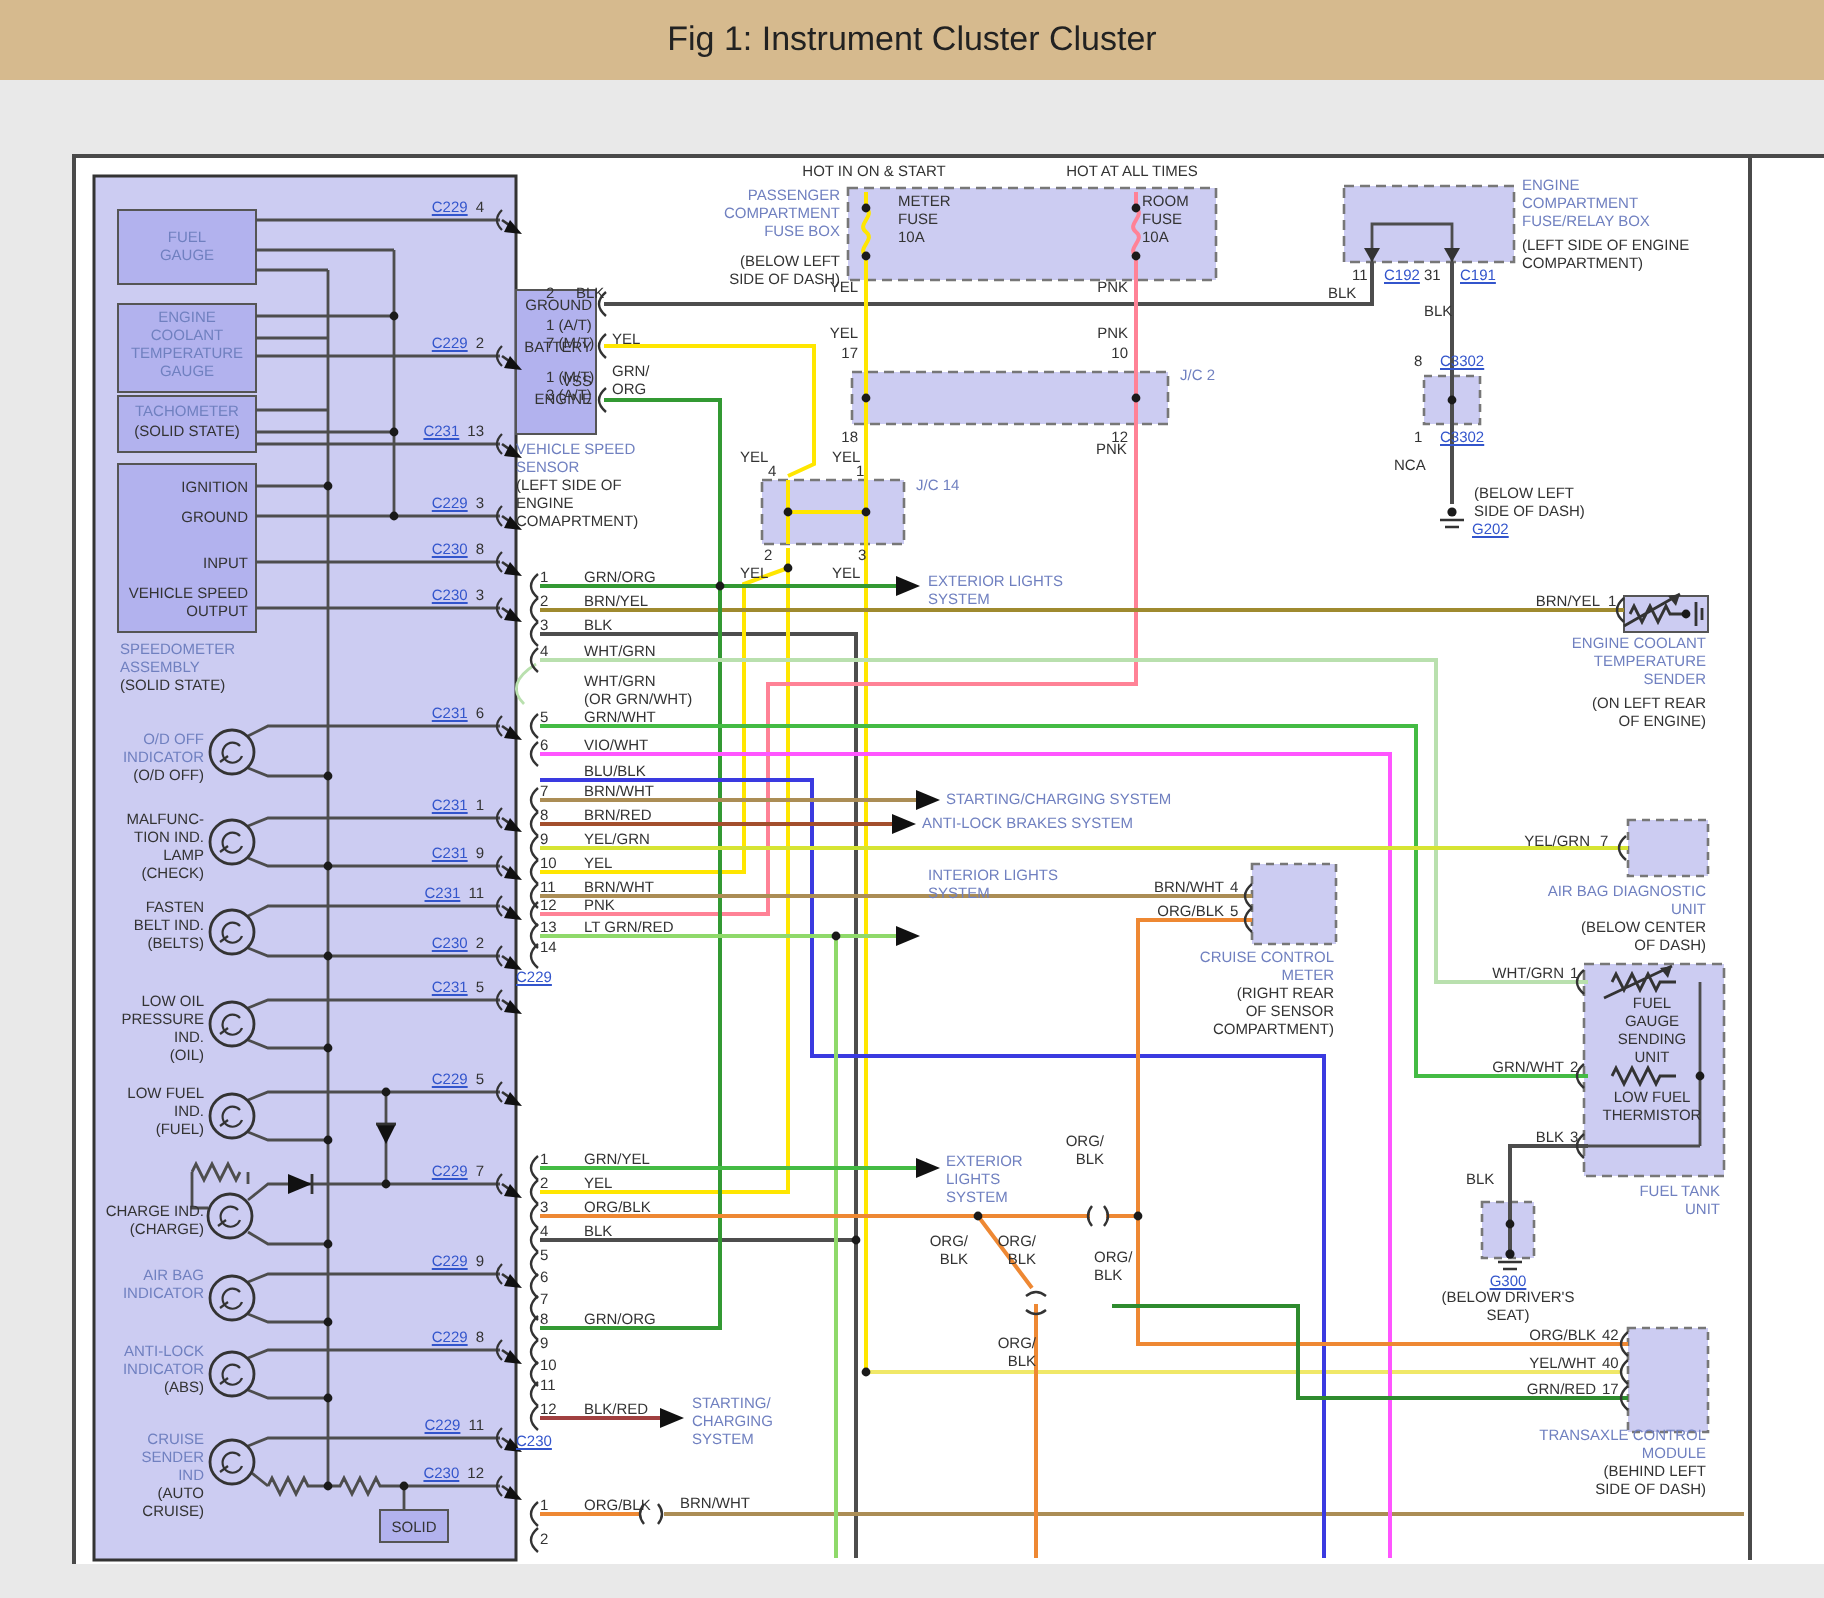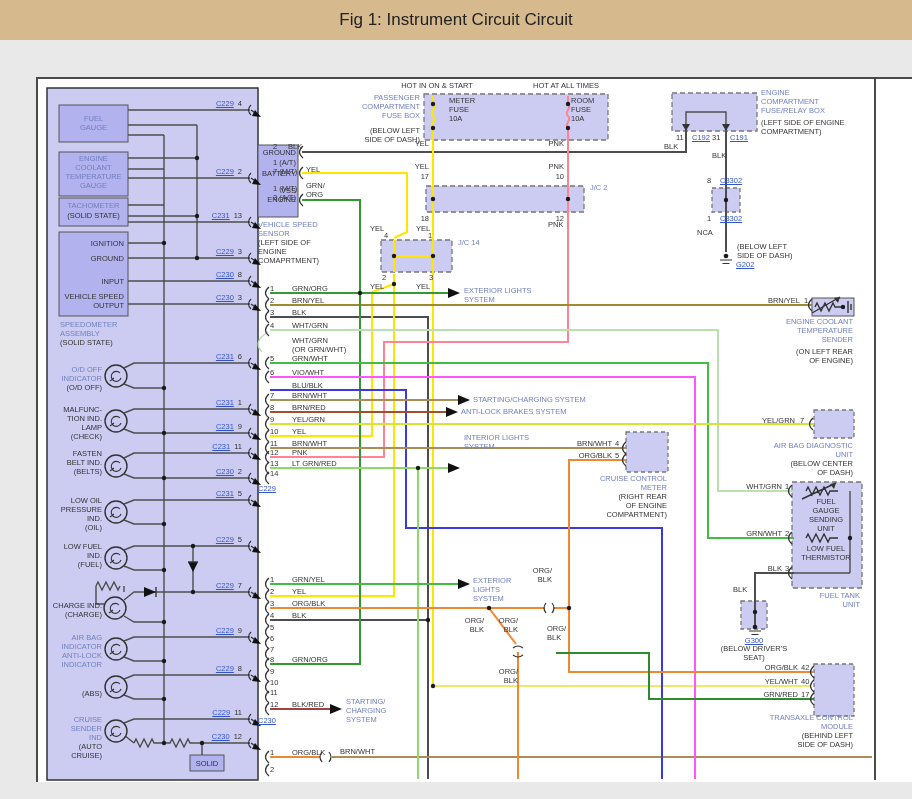--- a/index.html
+++ b/index.html
@@ -16,21 +16,21 @@
   .bl{color:#7080c0}
   .lk{color:#3355cc;text-decoration:underline;pointer-events:auto}
   .ra{text-align:right}
   .ctr{text-align:center}
   .num{color:#333;margin-left:4px;text-decoration:none}
 </style>
 </head>
 <body>
 
 <div class="hdr">
-  <div class="t">Fig 1: Instrument Circuit Circuit</div>
+  <div class="t">Fig 1: Instrument Cluster Cluster</div>
 </div>
 
 <div class="page"></div>
 
 <svg class="dg" viewBox="0 0 912 799">
 <defs>
   <g id="lampg">
         <circle r="11" fill="#ccccf2" stroke="#333" stroke-width="1.4"></circle>
      <path d="M4,-3 a5,5 0 1 0 1,5 M-6,5 l4,-3" fill="none" stroke="#333" stroke-width="1.1"></path>
       </g>
@@ -305,21 +305,21 @@
 PRESSURE
 IND.
 (OIL)</div>
 <div class="lb ra" style="left:52px;top:542px;width:50px">LOW FUEL
 IND.
 (FUEL)</div>
 <div class="lb ra" style="left:42px;top:601px;width:60px">CHARGE IND.
 (CHARGE)</div>
 <div class="lb bl ra" style="left:52px;top:633px;width:50px">AIR BAG
 INDICATOR</div>
-<div class="lb bl ra" style="left:52px;top:651px;width:50px">ANTI-LOCK
+<div class="lb bl ra" style="left:52px;top:671px;width:50px">ANTI-LOCK
 INDICATOR</div>
 <div class="lb ra" style="left:52px;top:689px;width:50px">(ABS)</div>
 <div class="lb bl ra" style="left:52px;top:715px;width:50px">CRUISE
 SENDER
 IND</div>
 <div class="lb ra" style="left:52px;top:742px;width:50px">(AUTO
 CRUISE)</div>
 <div class="lb ctr" style="left:190px;top:759px;width:34px">SOLID</div>
 
 <div class="lb ra" style="left:184px;top:99px;width:58px"><span class="lk">C229</span><span class="num">4</span></div>
@@ -497,21 +497,21 @@
 UNIT</div>
 <div class="lb ra" style="left:763px;top:459px;width:90px">(BELOW CENTER
 OF DASH)</div>
 <div class="lb ra" style="left:572px;top:439px;width:40px">BRN/WHT</div>
 <div class="lb" style="left:615px;top:439px">4</div>
 <div class="lb ra" style="left:572px;top:451px;width:40px">ORG/BLK</div>
 <div class="lb" style="left:615px;top:451px">5</div>
 <div class="lb bl ra" style="left:587px;top:474px;width:80px">CRUISE CONTROL
 METER</div>
 <div class="lb ra" style="left:587px;top:492px;width:80px">(RIGHT REAR
-OF ENGINE
+OF SENSOR
 COMPARTMENT)</div>
 <div class="lb ra" style="left:742px;top:482px;width:40px">WHT/GRN</div>
 <div class="lb" style="left:785px;top:482px">1</div>
 <div class="lb ra" style="left:742px;top:529px;width:40px">GRN/WHT</div>
 <div class="lb" style="left:785px;top:529px">2</div>
 <div class="lb ra" style="left:742px;top:564px;width:40px">BLK</div>
 <div class="lb" style="left:785px;top:564px">3</div>
 <div class="lb ctr" style="left:794px;top:497px;width:64px">FUEL
 GAUGE
 SENDING

